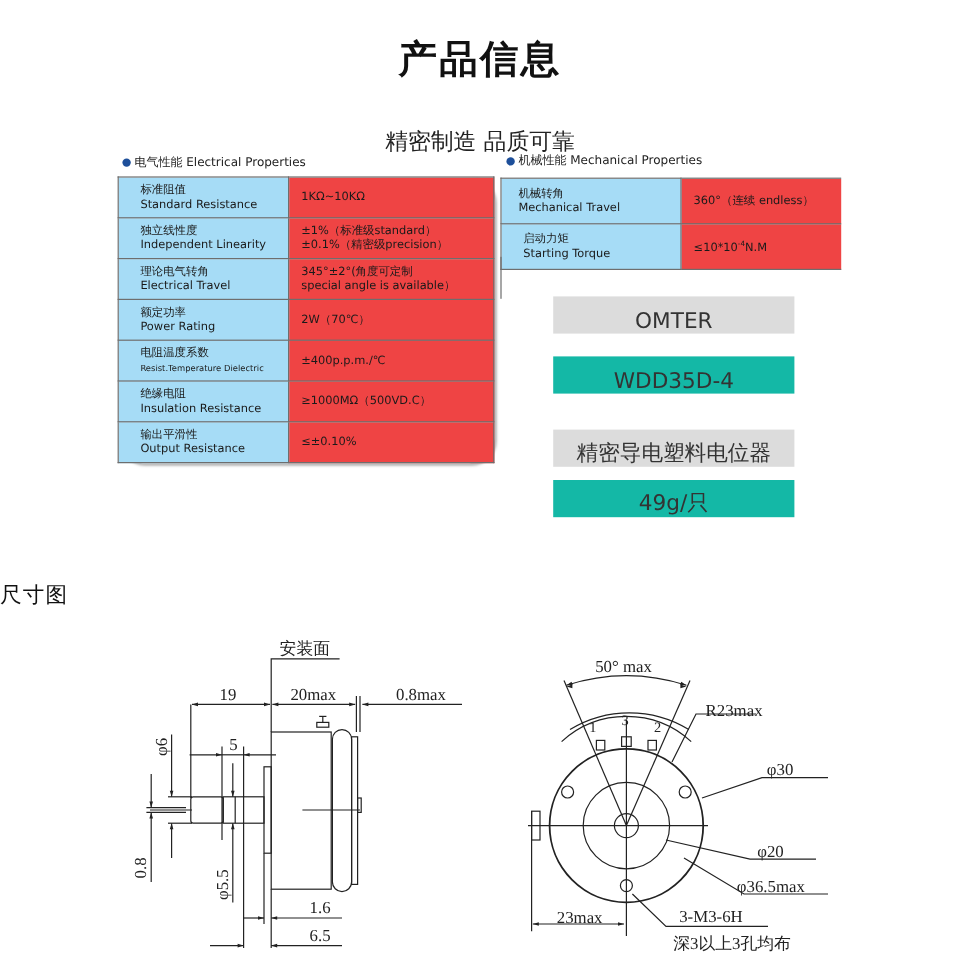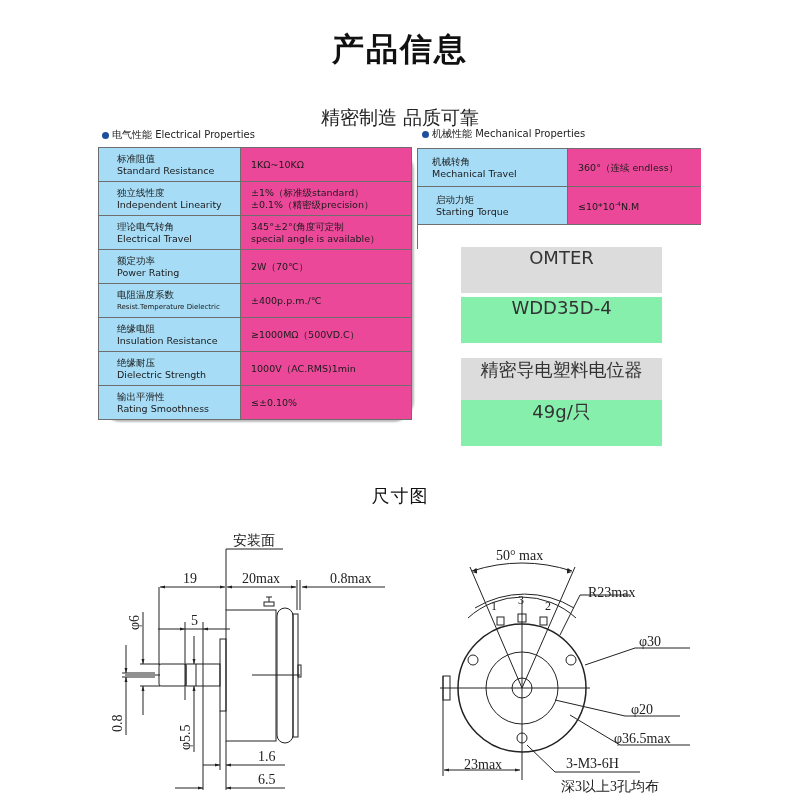--- a/index.html
+++ b/index.html
@@ -5,34 +5,34 @@
   * { margin:0; padding:0; box-sizing:border-box; }
   html, body { width:800px; height:800px; background:#ffffff; overflow:hidden; }
   body { position:relative; font-family:"DejaVu Sans", "Liberation Sans", sans-serif; color:#111; }
   .title { position:absolute; top:28px; left:0; width:800px; text-align:center; font-size:32px; font-weight:bold; letter-spacing:2px; color:#111; }
   .subtitle { position:absolute; top:77px; left:0; width:800px; text-align:center; font-size:19px; color:#222;margin-top:28px; }
   .sec-head { position:absolute; font-size:10px; color:#222; display:flex; align-items:center; }
   .sec-head .dot { width:7px; height:7px; border-radius:50%; background:#1d4f9a; margin-right:3px; }
   table.spec { position:absolute; border-collapse:collapse; font-family:"DejaVu Sans", sans-serif; }
   table.spec td { border:1.5px solid #6e6e6e; vertical-align:middle; }
   table.spec td.k { background:#a6dcf6; padding:2px 0 2px 18px; font-size:9.5px; line-height:12px; color:#1a1a1a; }
-  table.spec td.v { background:#ec4899; padding:2px 0 2px 10px; font-size:9.5px; line-height:12px; color:#1a1a1a; }
+  table.spec td.v { background:#ef4444; padding:2px 0 2px 10px; font-size:9.5px; line-height:12px; color:#1a1a1a; }
   .small-en { font-size:7px; }
   #elec { left:98px; top:147px; width:314px; box-shadow:2px 2px 2px #bbb;border-radius:21px; }
   #elec td.k { width:142px; }
   #elec tr { height:34px; }
   #mech { left:417px; top:148px; width:284px; }
   #mech td.k { width:150px; }
   #mech td.v { border-right:none; }
   #mech tr { height:38px; }
   .mech-tail { position:absolute; left:417px; top:214px; width:0; height:35px; border-left:1.5px solid #6e6e6e; }
-  .box { position:absolute; left:461px; width:201px; height:46px; display:flex; align-items:flex-start; justify-content:center; font-size:18px; color:#333; }
+  .box { position:absolute; left:461px; width:201px; height:31px; display:flex; align-items:flex-end; justify-content:center; font-size:18px; color:#333; }
   .box.dark { background:#dcdcdc; }
-  .box.light { background:#86efac; }
-  .dim-title { position:absolute; top:484px; left:0; width:800px; text-align:center; font-size:18px; color:#111; letter-spacing:1px; }
+  .box.light { background:#14b8a6; }
+  .dim-title { position:absolute; top:484px; left:0; width:800px; text-align:left; font-size:18px; color:#111; letter-spacing:1px; }
   svg.draw { position:absolute; left:0; top:0; }
   svg text { font-family:"Liberation Serif", "DejaVu Serif", serif; fill:#222; }
 </style>
 </head>
 <body>
 
 <div class="title">产品信息</div>
 <div class="subtitle">精密制造 品质可靠</div>
 
 <div class="sec-head" style="left:102px; top:128px;">
@@ -92,31 +92,22 @@
     <td class="k">
           <div>绝缘电阻</div>
           <div>Insulation Resistance</div>
         </td>
     <td class="v">
           <div>≥1000MΩ（500VD.C）</div>
         </td>
   </tr>
   <tr>
     <td class="k">
-          <div>绝缘耐压</div>
-          <div>Dielectric Strength</div>
-        </td>
-    <td class="v">
-          <div>1000V（AC.RMS)1min</div>
-        </td>
-  </tr>
-  <tr>
-    <td class="k">
           <div>输出平滑性</div>
-          <div>Rating Smoothness</div>
+          <div>Output Resistance</div>
         </td>
     <td class="v">
           <div>≤±0.10%</div>
         </td>
   </tr>
 </tbody>
   </table>
 
 <div class="sec-head" style="left:422px; top:127px;">
   <span class="dot"></span>

